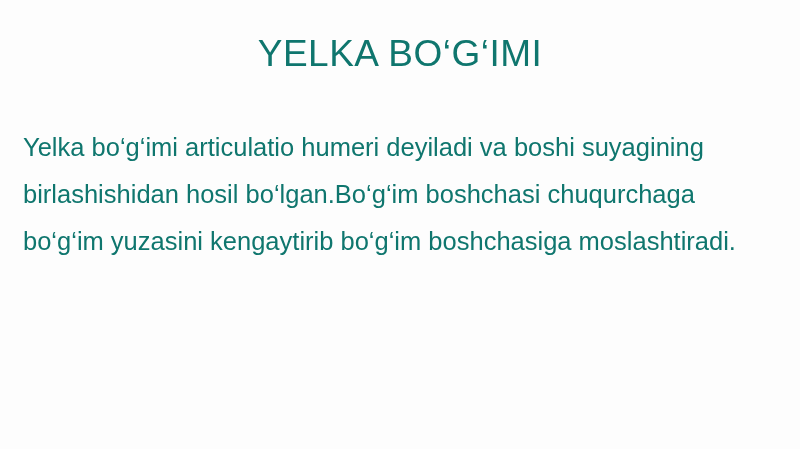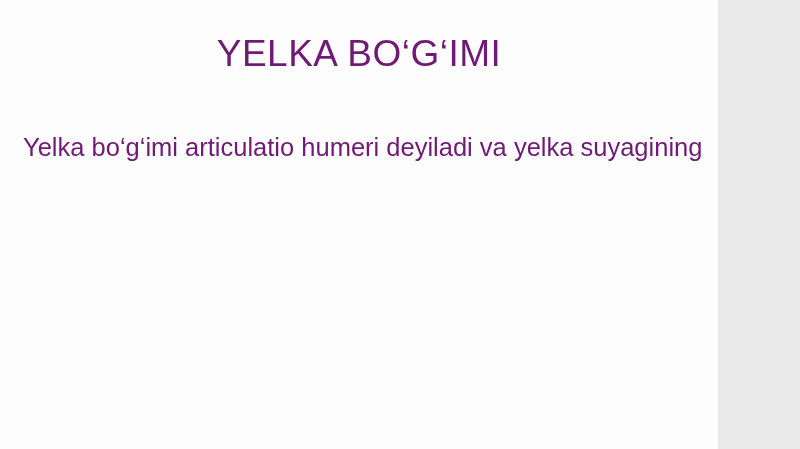--- a/index.html
+++ b/index.html
@@ -2,26 +2,26 @@
 <html><head>
 <meta charset="utf-8">
 <style>
   html, body {
     margin: 0;
     padding: 0;
     background: #e9e9e9;
   }
   .slide {
     position: relative;
-    width: 718px;
+    width: 800px;
     height: 449px;
     background: #fdfdfd;
     overflow: hidden;
     font-family: "Liberation Sans", sans-serif;
-    color: #701a75;
+    color: #0f766e;
     -webkit-font-smoothing: antialiased;
   }
   .slide-title {
     position: absolute;
     top: 33px;
     left: 0;
     right: 0;
     margin: 0;
     text-align: center;
     font-size: 37px;
@@ -43,15 +43,17 @@
     white-space: nowrap;
   }
 </style>
 </head>
 <body>
 
 <div class="slide">
   <h1 class="slide-title">YELKA BO‘G‘IMI</h1>
 
   <div class="slide-body">
-    <div class="body-line">Yelka bo‘g‘imi articulatio humeri deyiladi va yelka suyagining</div>
+    <div class="body-line">Yelka bo‘g‘imi articulatio humeri deyiladi va boshi suyagining</div>
+    <div class="body-line">birlashishidan hosil bo‘lgan.Bo‘g‘im boshchasi chuqurchaga</div>
+    <div class="body-line">bo‘g‘im yuzasini kengaytirib bo‘g‘im boshchasiga moslashtiradi.</div>
   </div>
 </div>
 
 </body></html>

